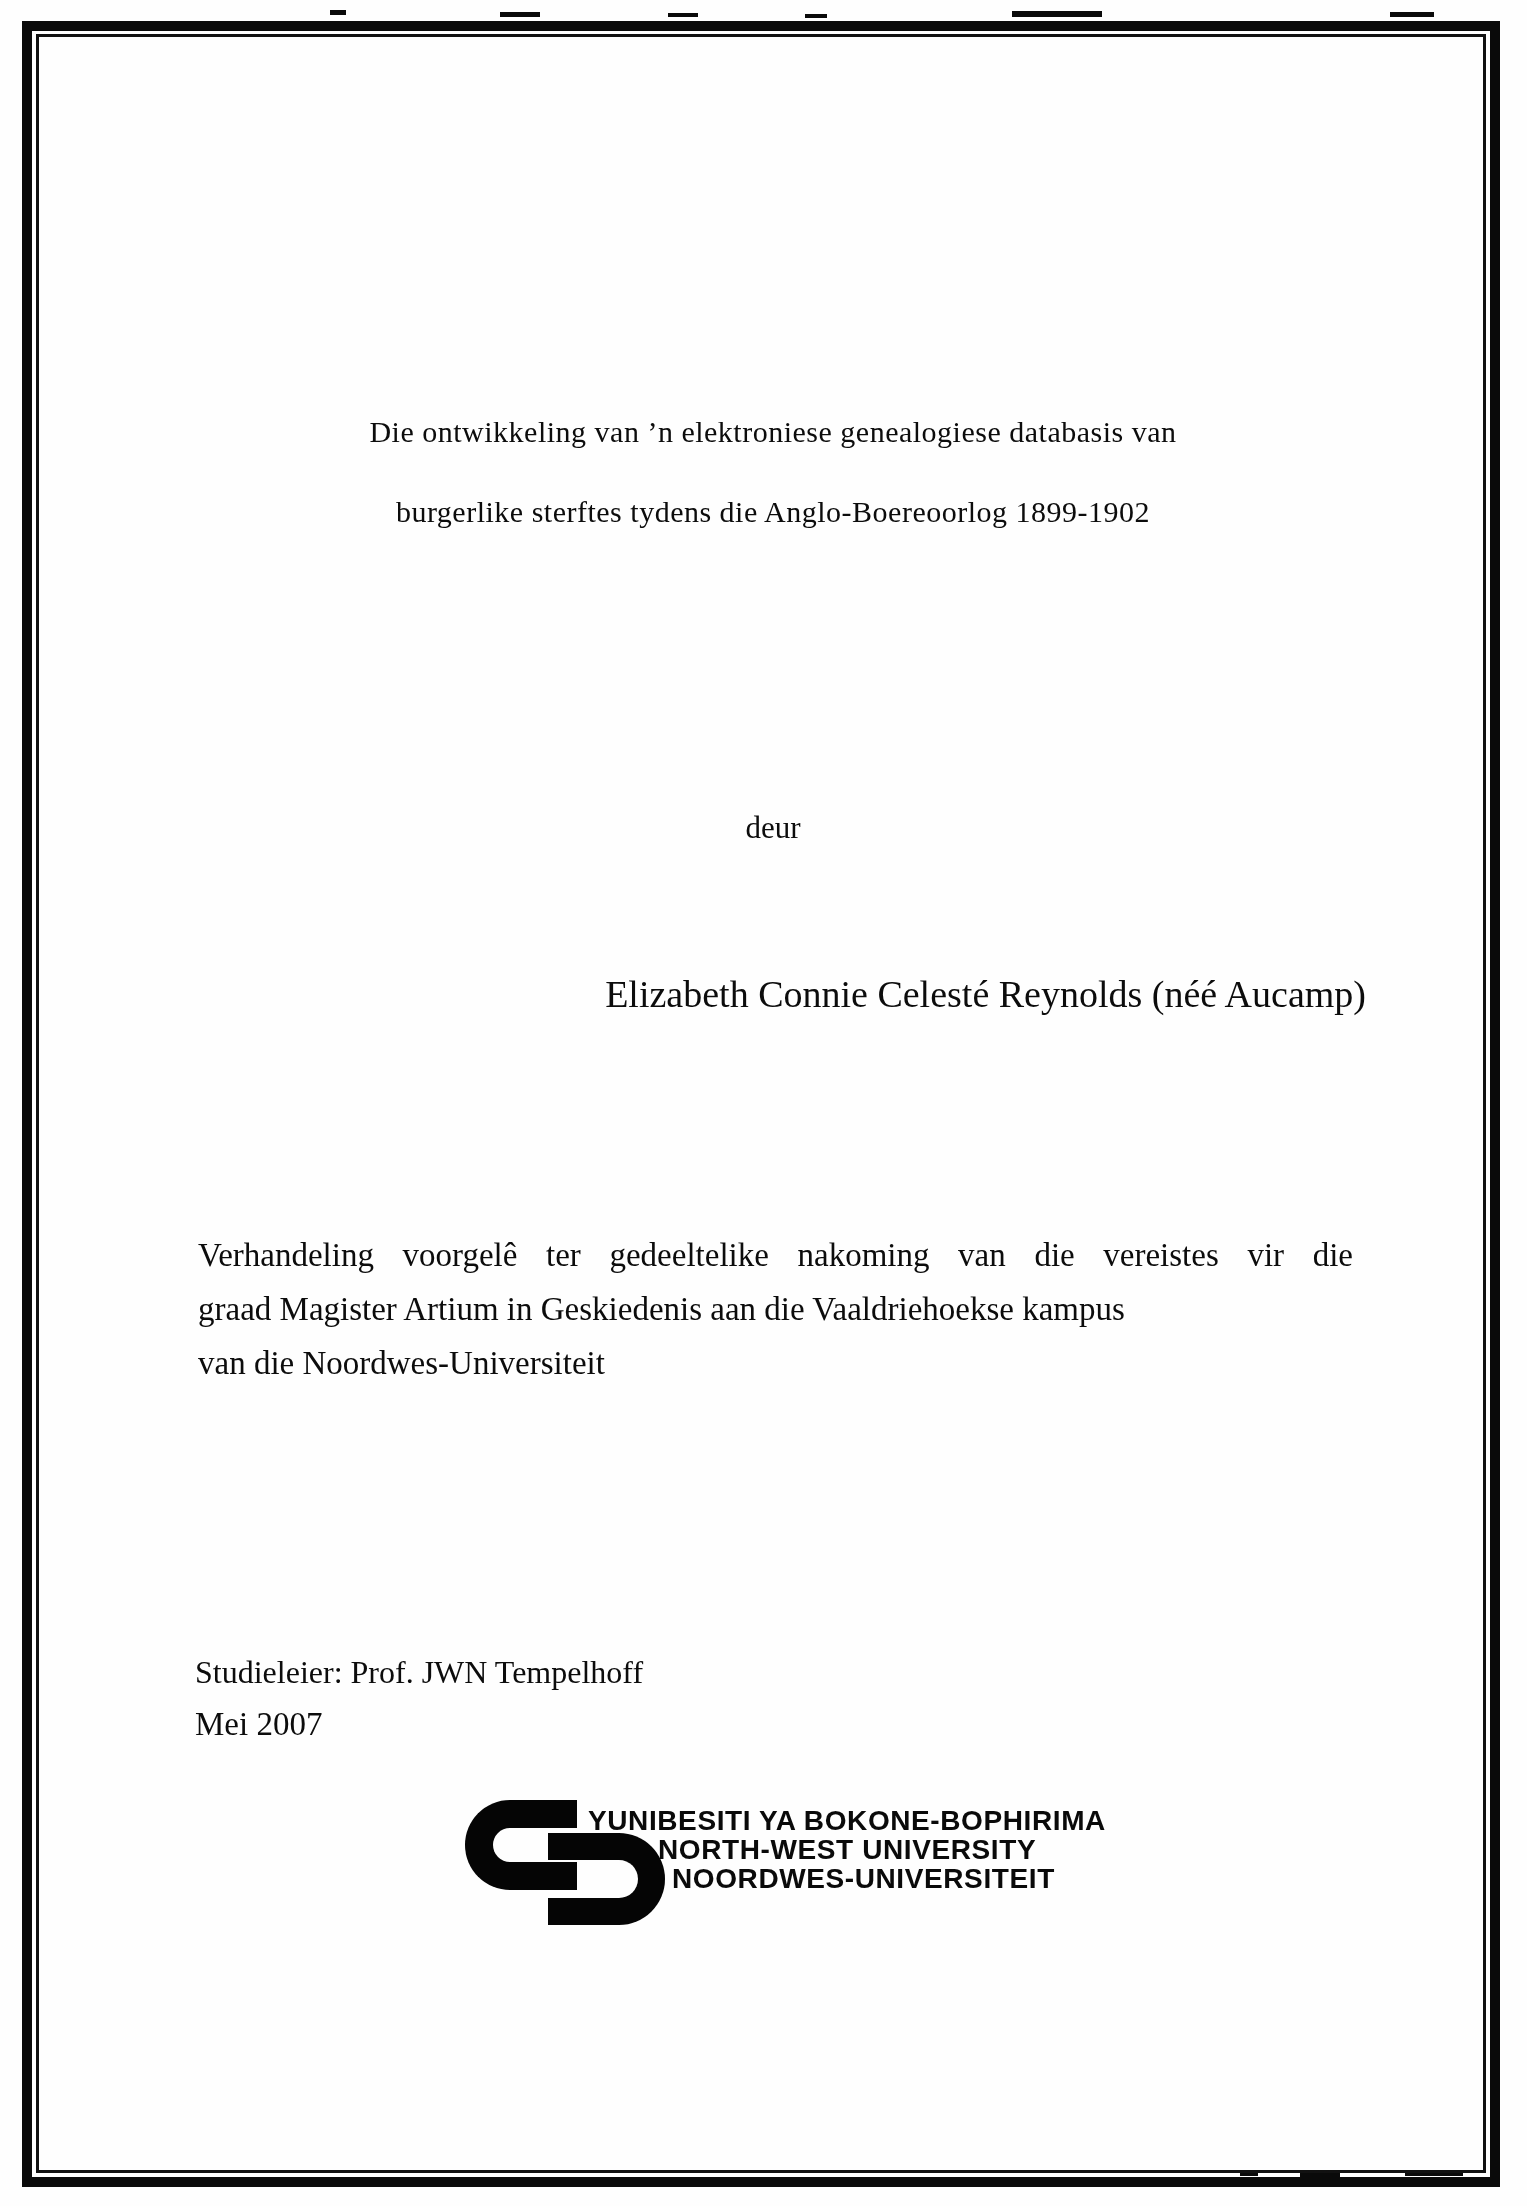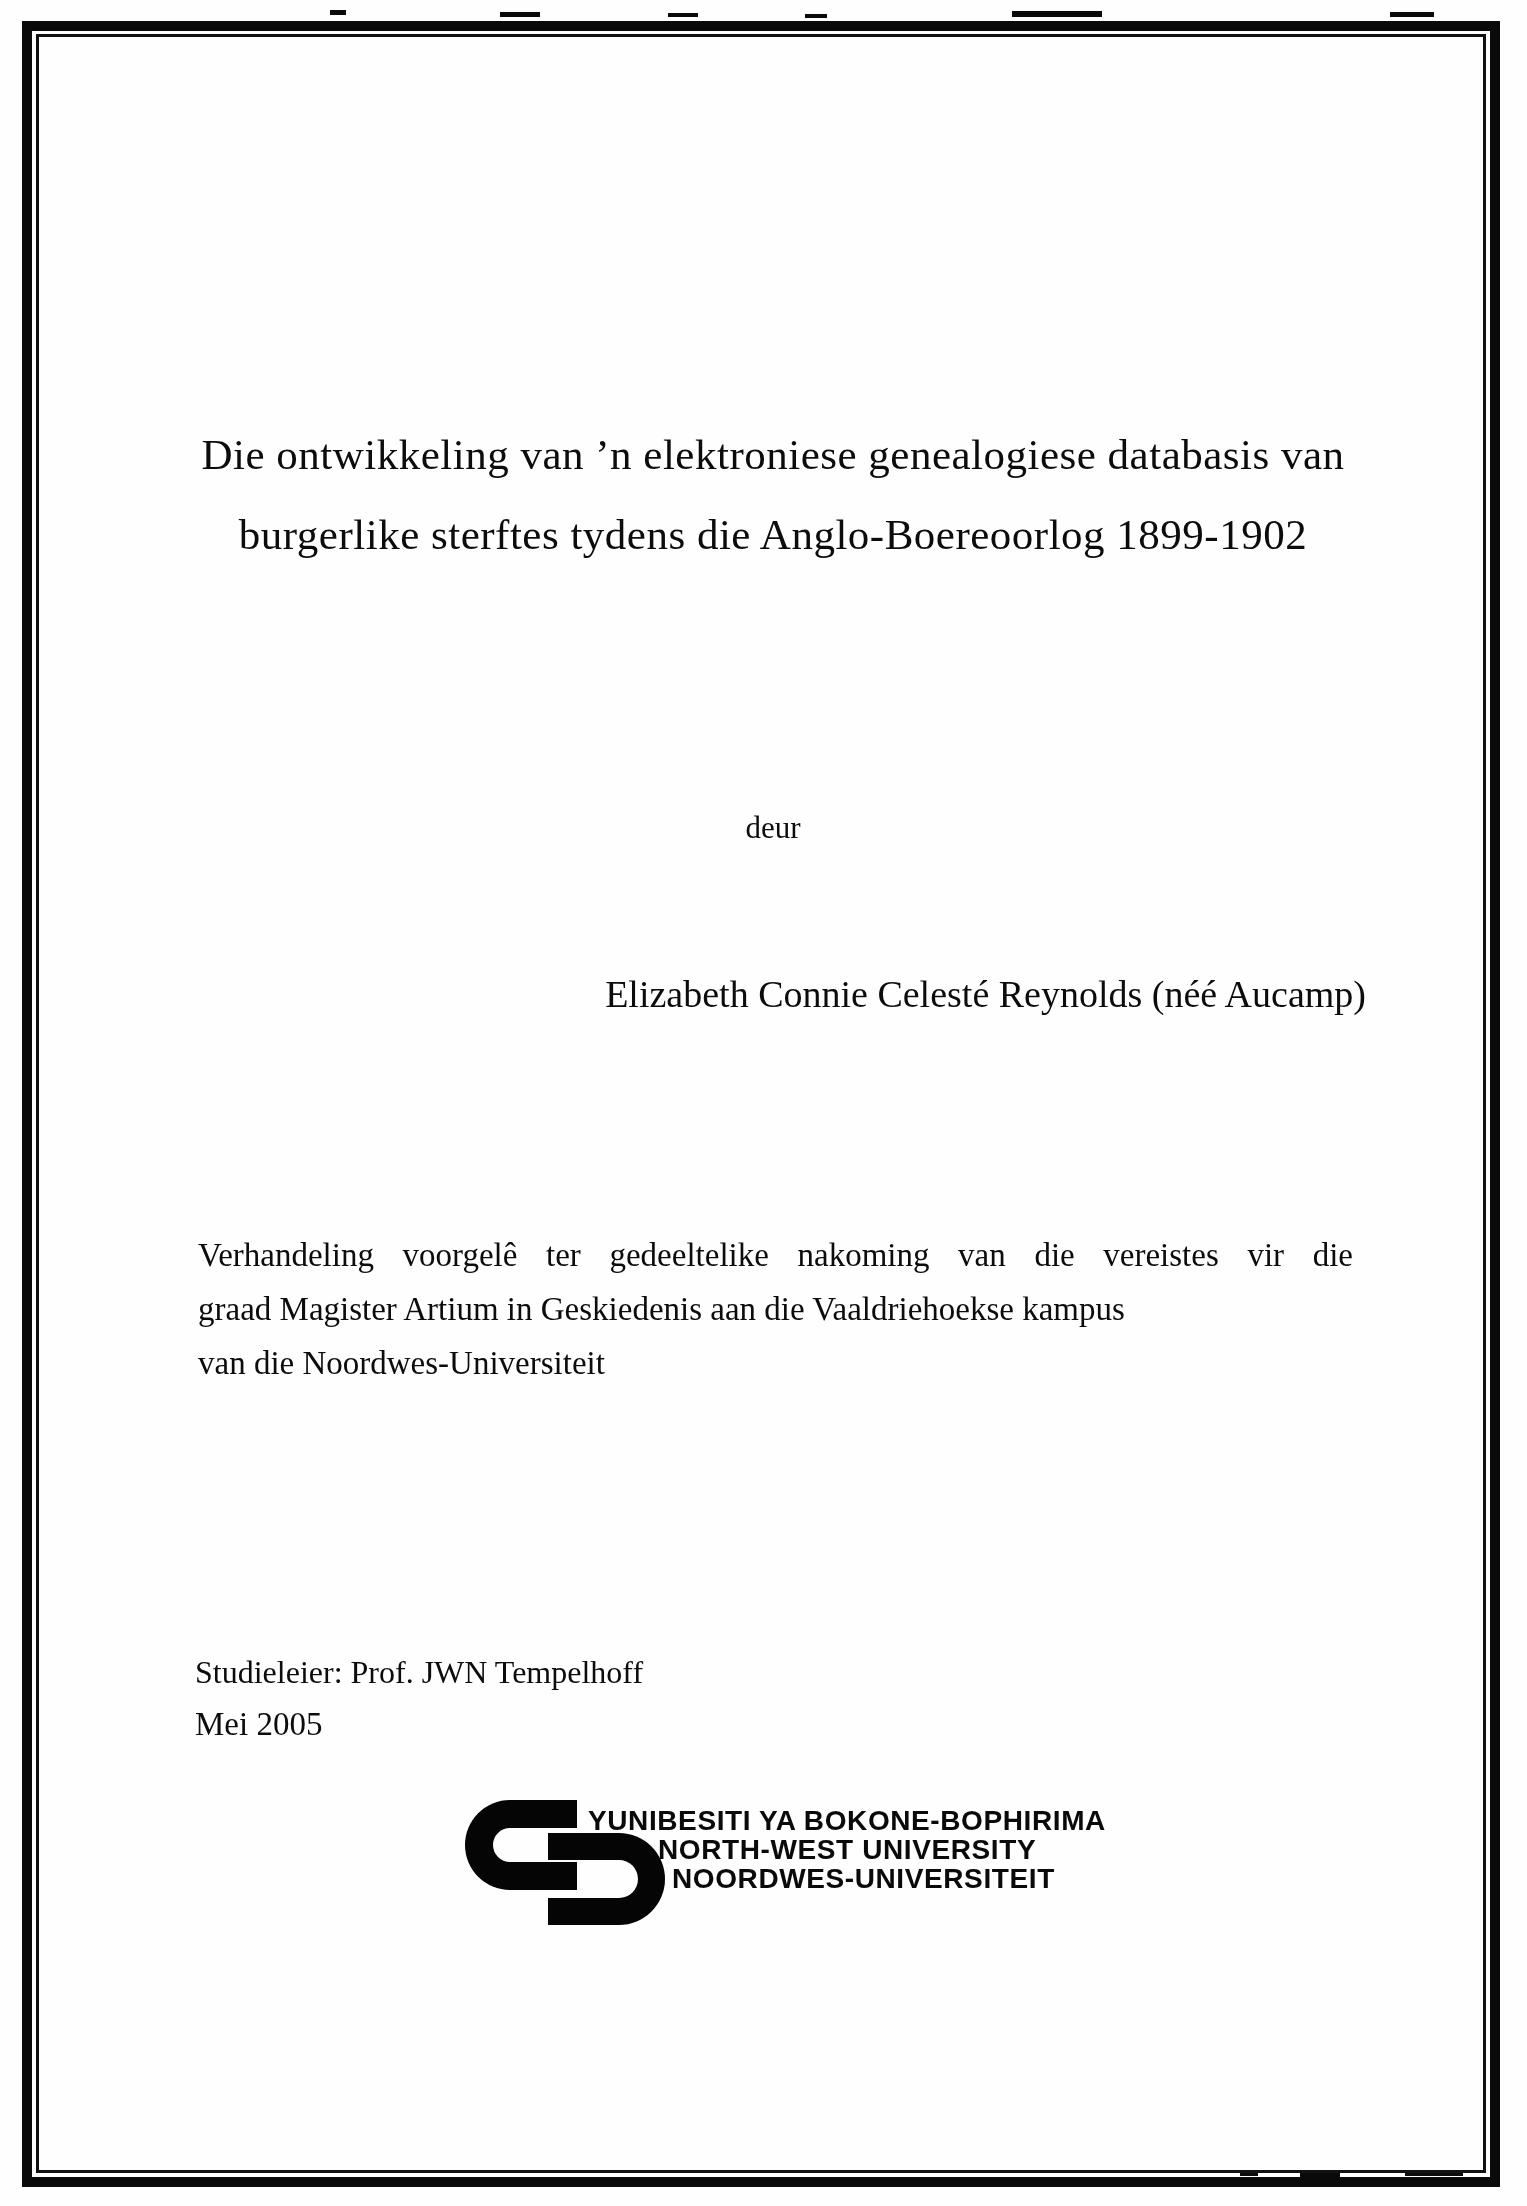--- a/index.html
+++ b/index.html
@@ -27,22 +27,22 @@
     border: 3px solid #111111;
   }
   
   .artifact { position: absolute; background: #0a0a0a; }
 
   .content {
     position: absolute;
     left: 190px; top: 0; width: 1166px; height: 100%;
   }
   .title {
-    position: absolute; top: 415px; left: 0; width: 100%;
-    font-size: 43px; line-height: 80px;
+    position: absolute; top: 392px; left: 0; width: 100%;
+    font-size: 30px; line-height: 80px;
     text-align: center; letter-spacing: 0.5px;
   }
   .byline {
     position: absolute; top: 810px; left: 0; width: 100%;
     font-size: 31px; text-align: center;
   }
   .author {
     position: absolute; top: 972px; left: 0; width: 100%;
     font-size: 38px; text-align: right;
     transform: translateX(10px);
@@ -128,21 +128,21 @@
     <div class="author">Elizabeth Connie Celesté Reynolds (néé Aucamp)</div>
 
     <div class="submission">
       <div class="just">Verhandeling voorgelê ter gedeeltelike nakoming van die vereistes vir die</div>
       <div><span>graad </span><span class="ital">Magister Artium</span><span> in Geskiedenis aan die Vaaldriehoekse kampus</span></div>
       <div>van die Noordwes-Universiteit</div>
     </div>
 
     <div class="supervisor">Studieleier: Prof. JWN Tempelhoff</div>
 
-    <div class="date">Mei 2005</div>
+    <div class="date">Mei 2007</div>
 
   </div>
 
   <div class="logo">
     <div class="logo-mark">
       <div class="chain-left"></div>
       <div class="chain-right"></div>
     </div>
     <div class="logo-text">
       <div class="logo-line1">YUNIBESITI YA BOKONE-BOPHIRIMA</div>

